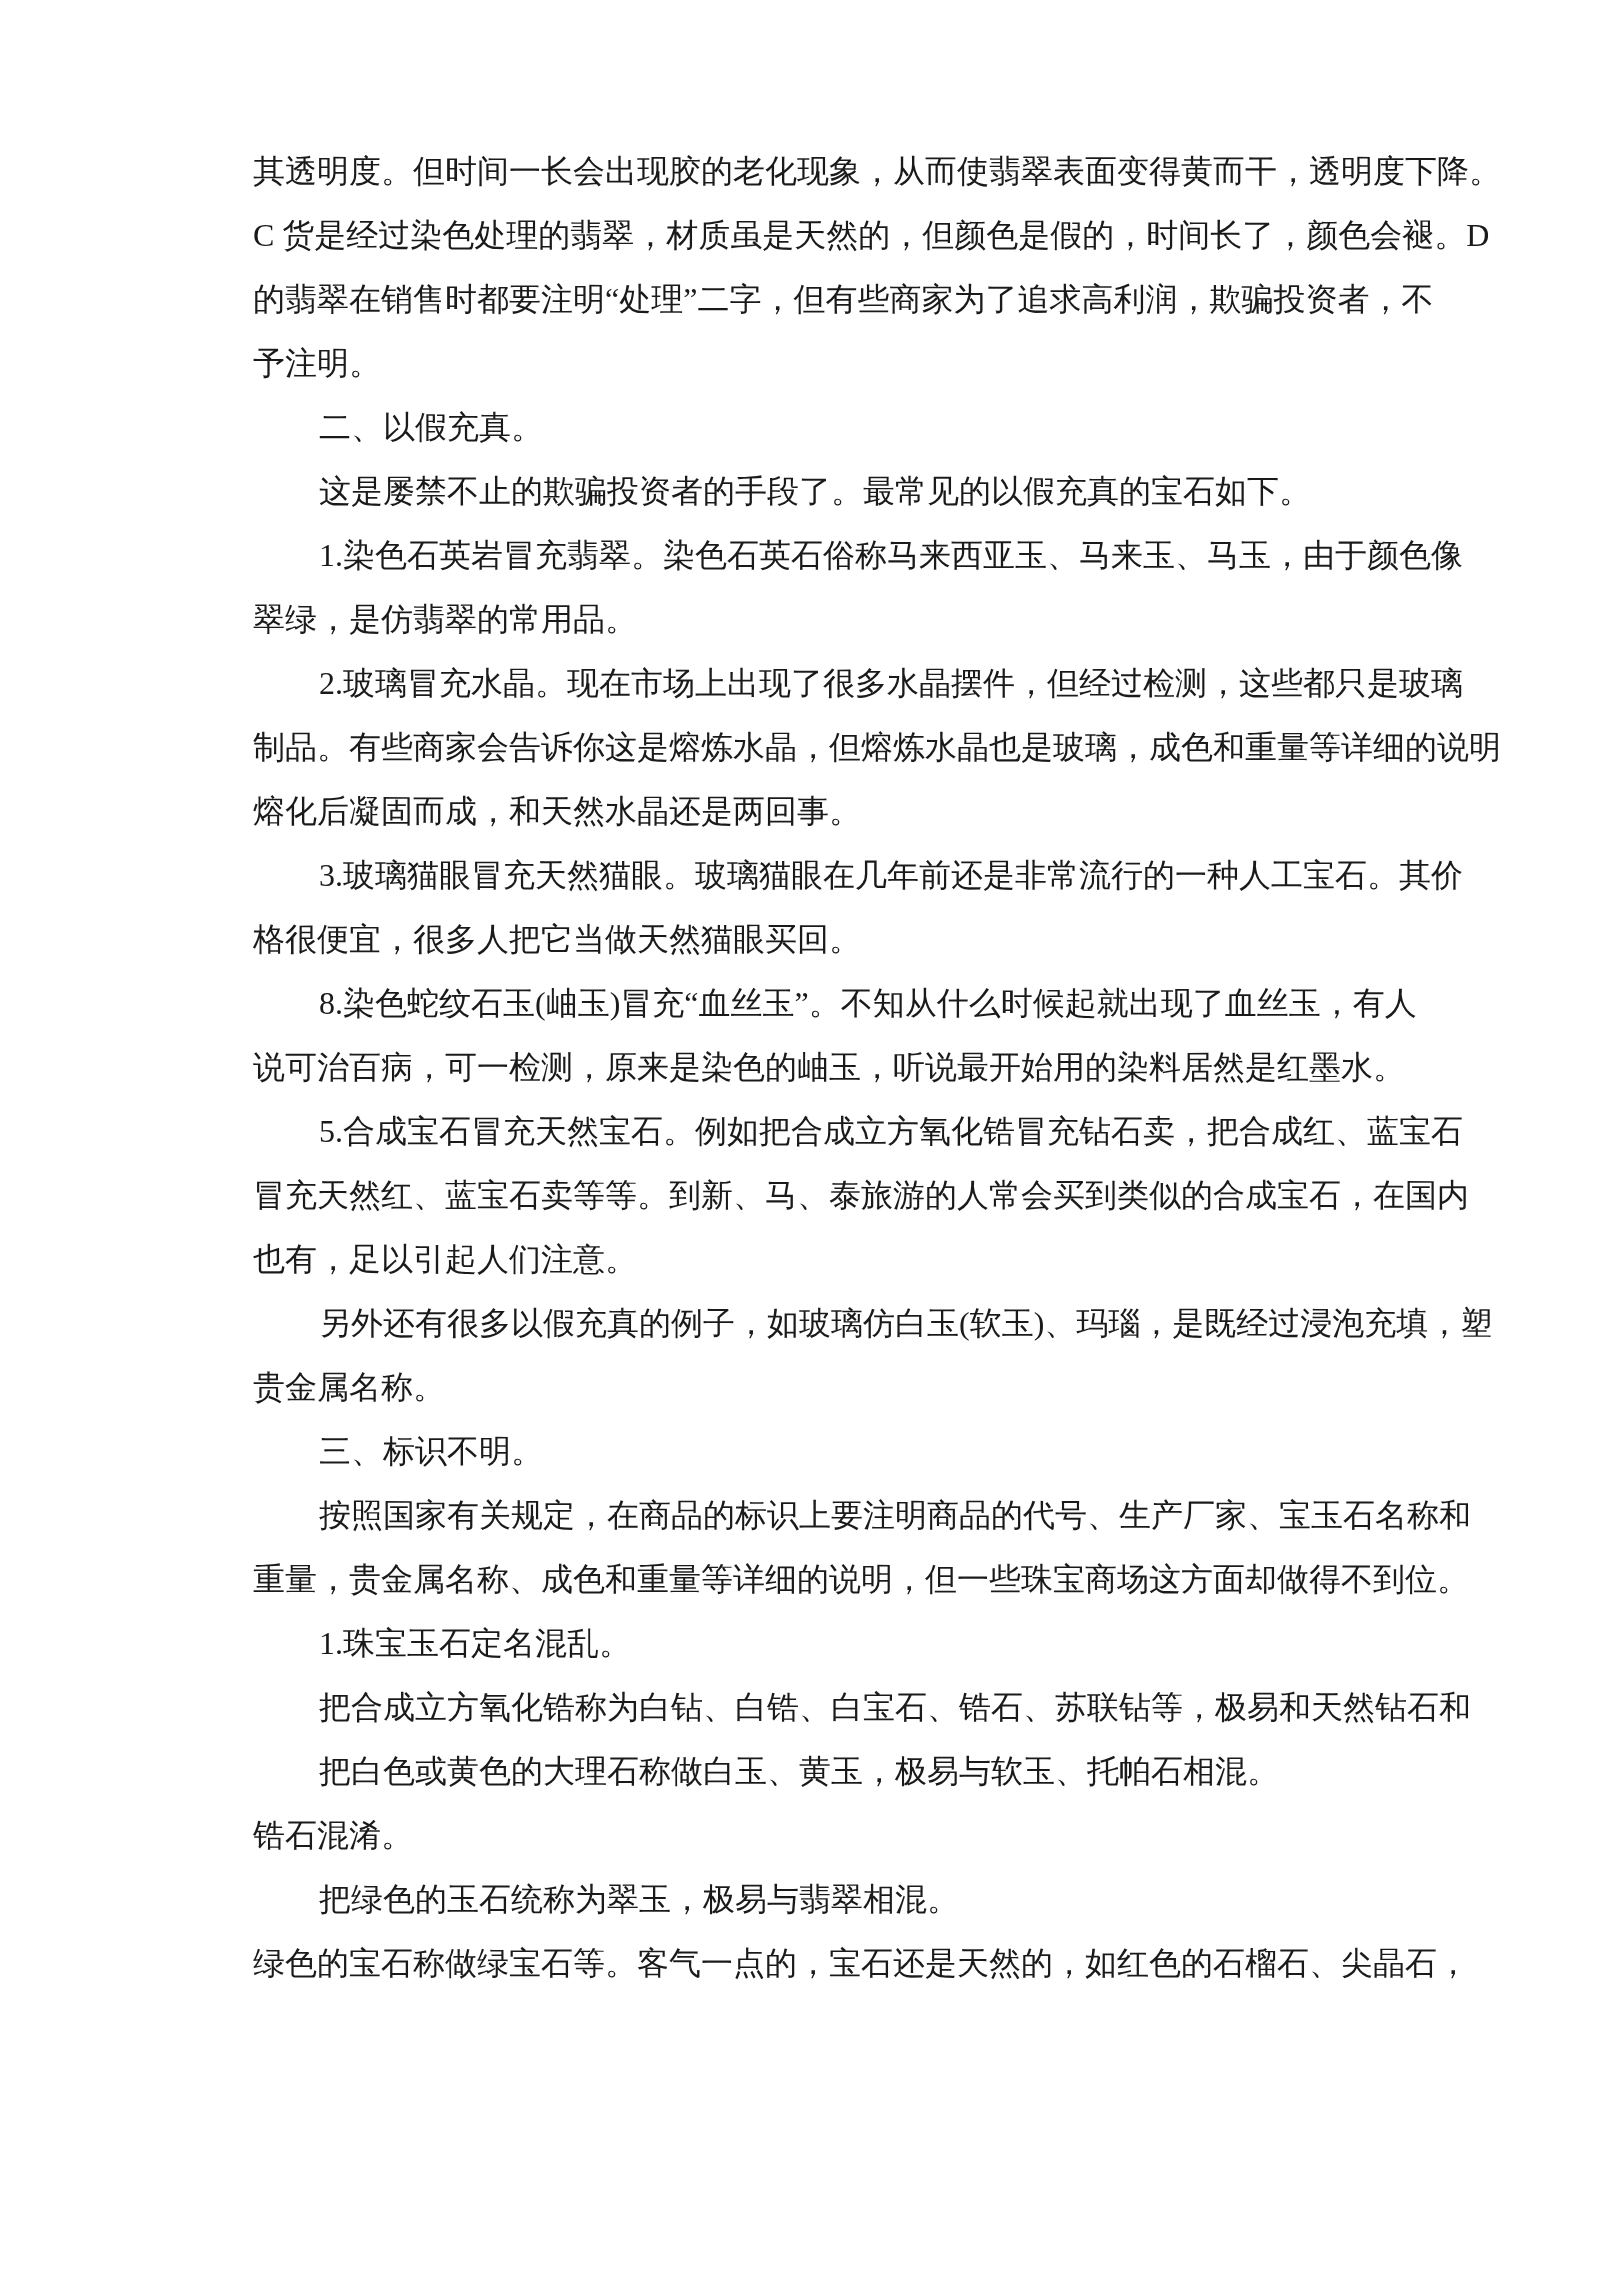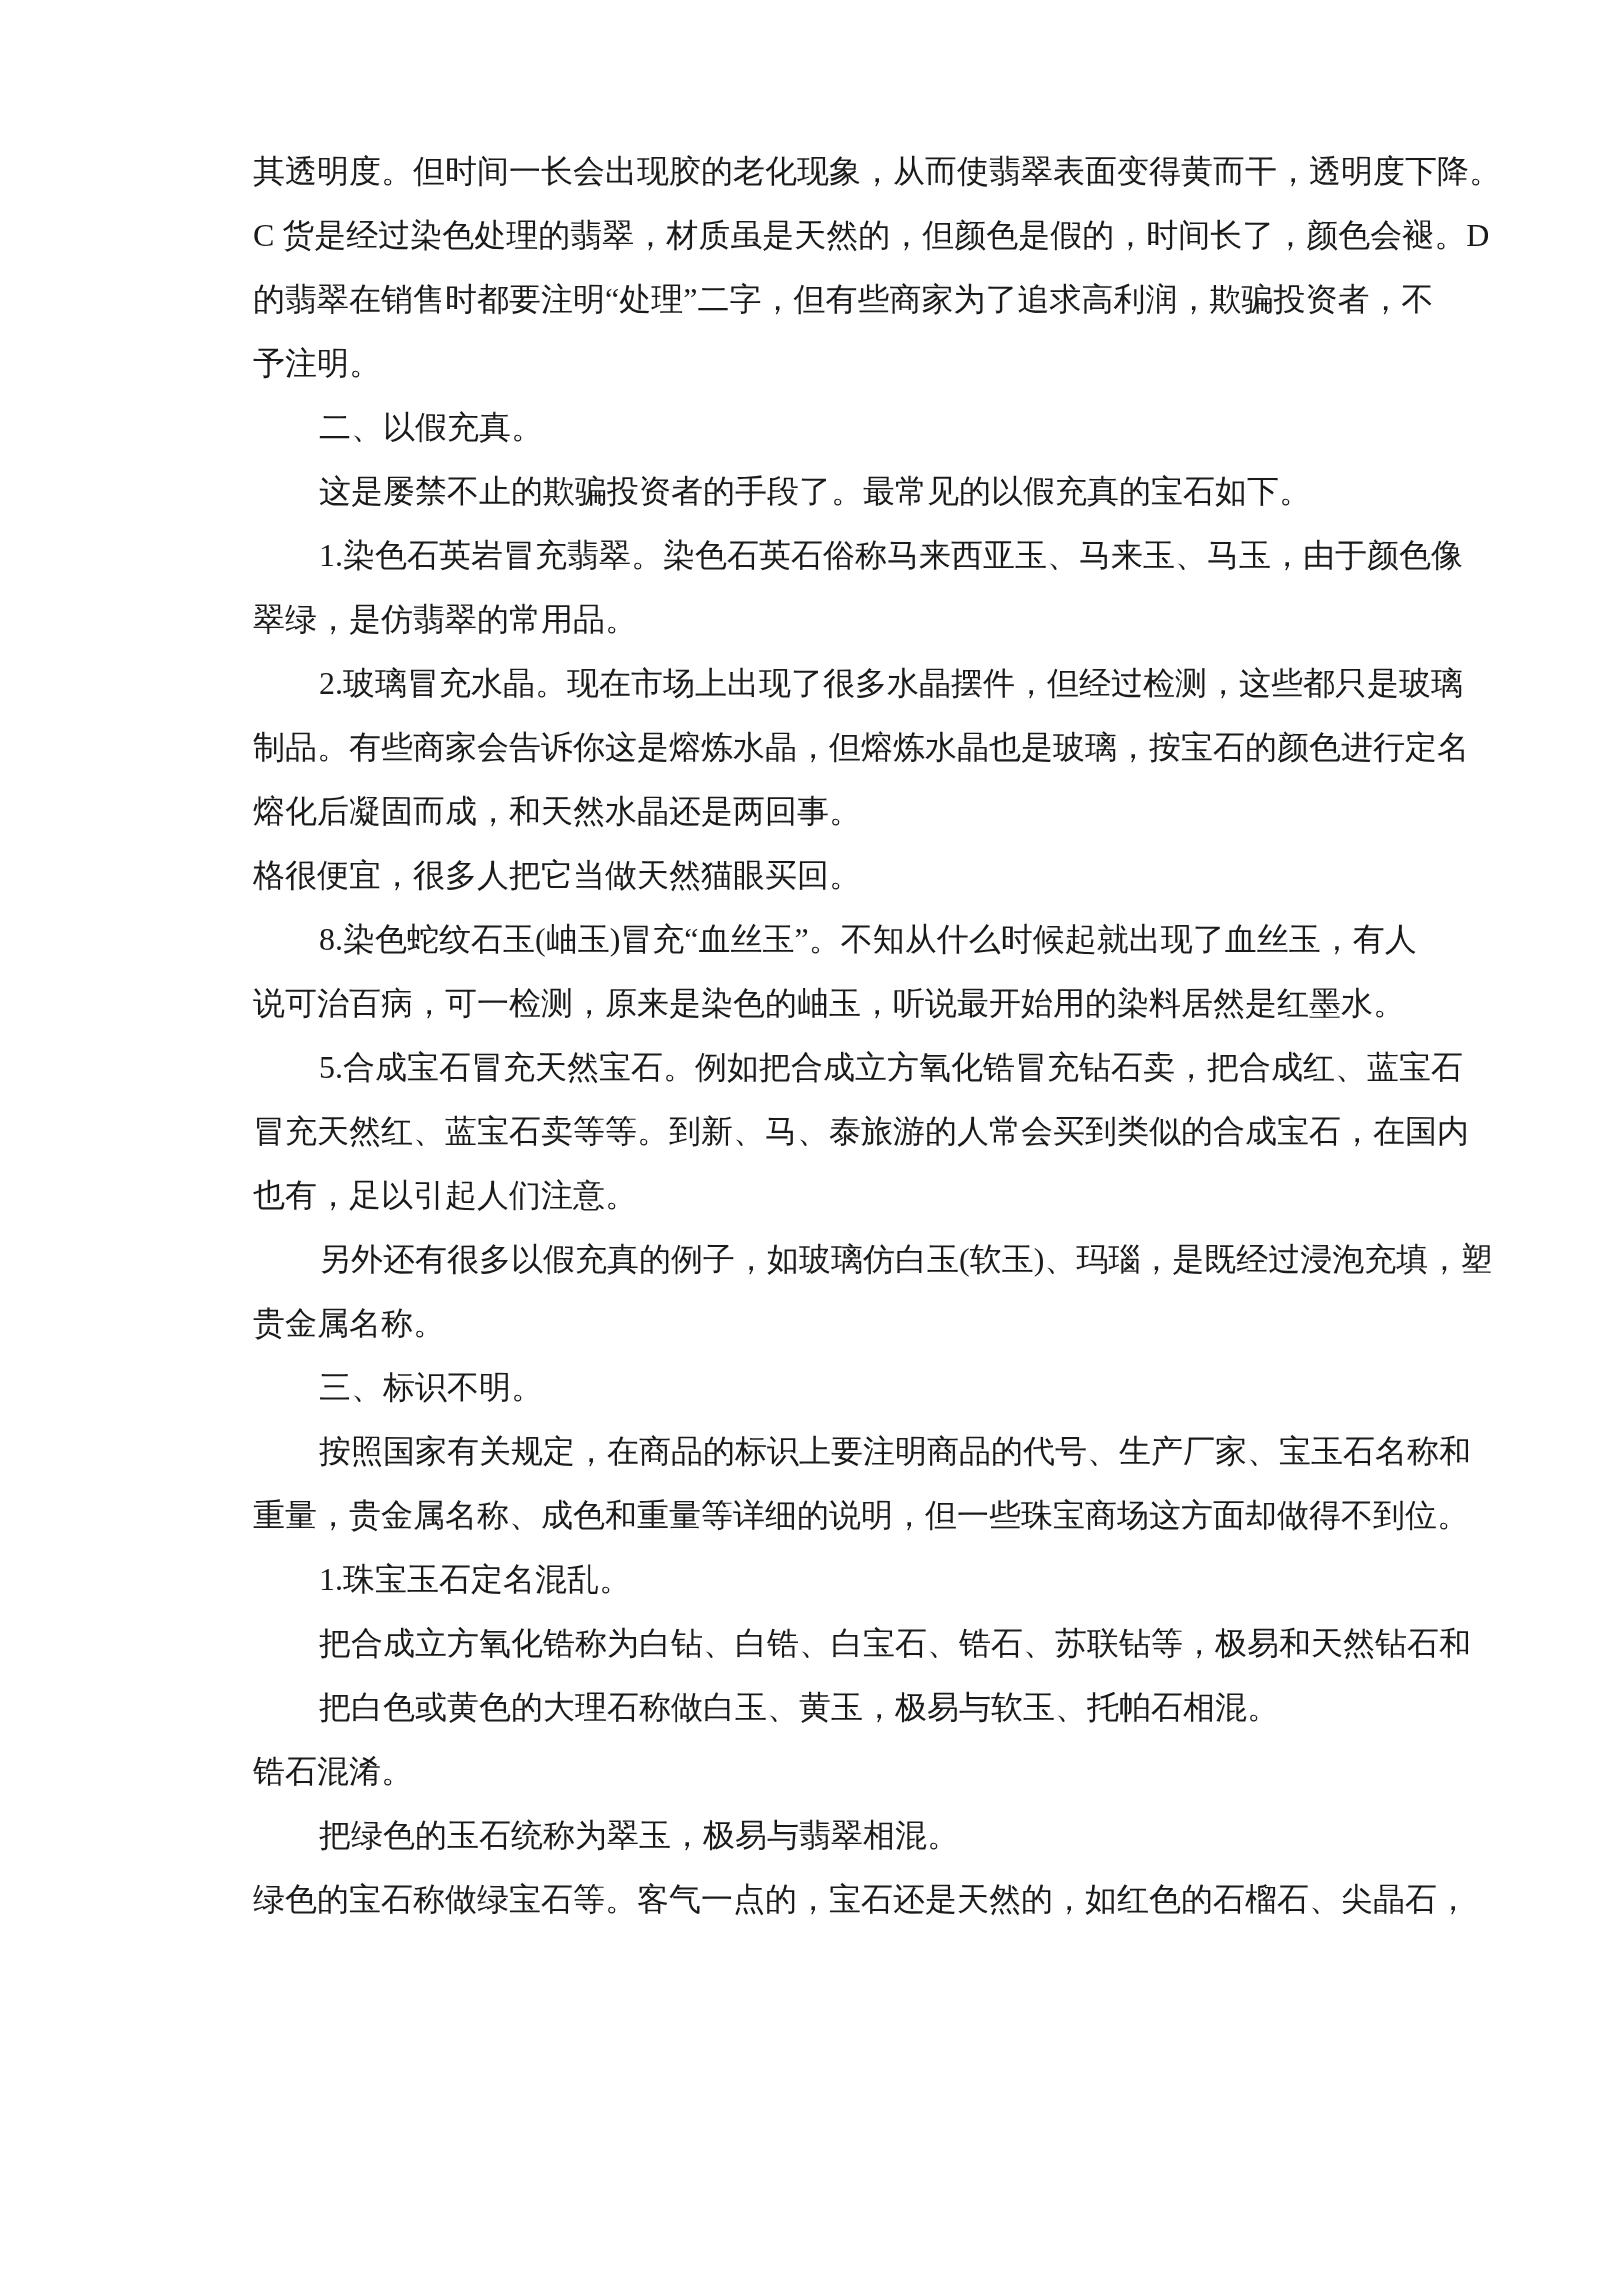--- a/index.html
+++ b/index.html
@@ -42,22 +42,23 @@
   <div class="text-block" id="text-block" style="color: rgb(26, 26, 26);">
       <div class="line">其透明度。但时间一长会出现胶的老化现象，从而使翡翠表面变得黄而干，透明度下降。</div>
       <div class="line">C 货是经过染色处理的翡翠，材质虽是天然的，但颜色是假的，时间长了，颜色会褪。D</div>
       <div class="line">的翡翠在销售时都要注明“处理”二字，但有些商家为了追求高利润，欺骗投资者，不</div>
       <div class="line">予注明。</div>
       <div class="line indent">二、以假充真。</div>
       <div class="line indent">这是屡禁不止的欺骗投资者的手段了。最常见的以假充真的宝石如下。</div>
       <div class="line indent">1.染色石英岩冒充翡翠。染色石英石俗称马来西亚玉、马来玉、马玉，由于颜色像</div>
       <div class="line">翠绿，是仿翡翠的常用品。</div>
       <div class="line indent">2.玻璃冒充水晶。现在市场上出现了很多水晶摆件，但经过检测，这些都只是玻璃</div>
-      <div class="line">制品。有些商家会告诉你这是熔炼水晶，但熔炼水晶也是玻璃，按宝石的颜色进行定名</div>
+      <div class="line">制品。有些商家会告诉你这是熔炼水晶，但熔炼水晶也是玻璃，成色和重量等详细的说明</div>
       <div class="line">熔化后凝固而成，和天然水晶还是两回事。</div>
+      <div class="line indent">3.玻璃猫眼冒充天然猫眼。玻璃猫眼在几年前还是非常流行的一种人工宝石。其价</div>
       <div class="line">格很便宜，很多人把它当做天然猫眼买回。</div>
       <div class="line indent">8.染色蛇纹石玉(岫玉)冒充“血丝玉”。不知从什么时候起就出现了血丝玉，有人</div>
       <div class="line">说可治百病，可一检测，原来是染色的岫玉，听说最开始用的染料居然是红墨水。</div>
       <div class="line indent">5.合成宝石冒充天然宝石。例如把合成立方氧化锆冒充钻石卖，把合成红、蓝宝石</div>
       <div class="line">冒充天然红、蓝宝石卖等等。到新、马、泰旅游的人常会买到类似的合成宝石，在国内</div>
       <div class="line">也有，足以引起人们注意。</div>
       <div class="line indent">另外还有很多以假充真的例子，如玻璃仿白玉(软玉)、玛瑙，是既经过浸泡充填，塑</div>
       <div class="line">贵金属名称。</div>
       <div class="line indent">三、标识不明。</div>
       <div class="line indent">按照国家有关规定，在商品的标识上要注明商品的代号、生产厂家、宝玉石名称和</div>

